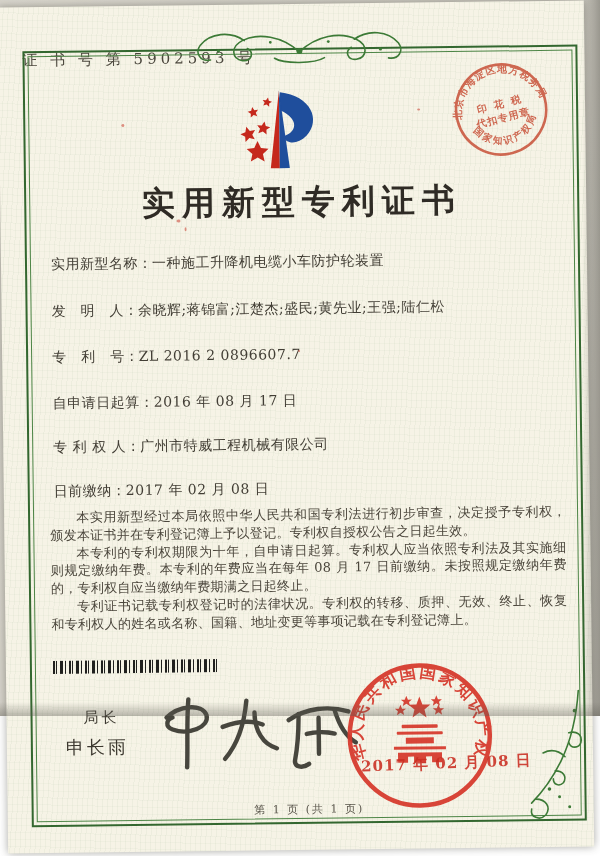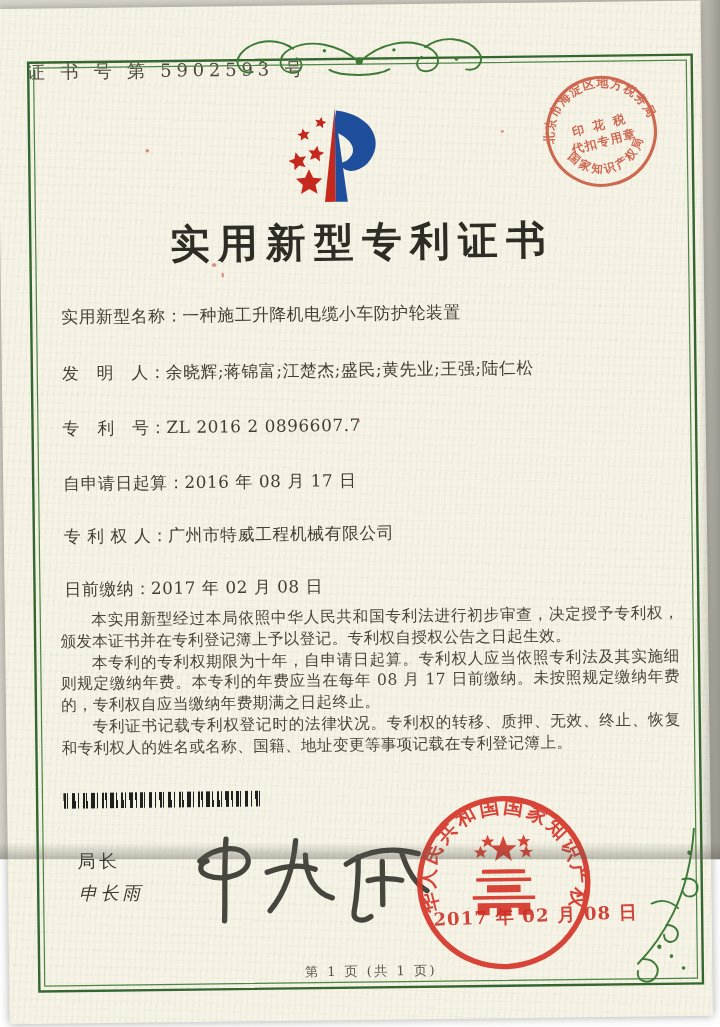--- a/index.html
+++ b/index.html
@@ -26,22 +26,22 @@
   .field{left:24px;font-size:14px;color:#423e35;white-space:nowrap;}
   .field .lbl{letter-spacing:.5px;}
   .field .val{letter-spacing:.5px;}
   .paras{left:20px;top:456px;width:516px;font-size:13px;line-height:17.8px;color:#4b463c;
     text-align:justify;}
   .paras p{margin:0;text-indent:2em;letter-spacing:.3px;}
   .barcode{left:21px;top:608px;width:167px;height:13px;
     background:repeating-linear-gradient(90deg,#20201e 0 2px,rgba(0,0,0,0) 2px 3px,
       #20201e 3px 4px,rgba(0,0,0,0) 4px 7px,#20201e 7px 10px,rgba(0,0,0,0) 10px 12px,
       #20201e 12px 13px,rgba(0,0,0,0) 13px 16px);}
-  .signer-title{left:32px;top:656px;font-size:15px;letter-spacing:3px;color:#3c382f;}
-  .signer-name{left:33px;top:683px;font-size:15px;letter-spacing:3px;color:#3c382f;font-style:italic;}
+  .signer-title{left:51px;top:656px;font-size:15px;letter-spacing:3px;color:#3c382f;}
+  .signer-name{left:33px;top:683px;font-size:18px;letter-spacing:3px;color:#3c382f;}
   .autograph{left:118px;top:636px;}
   .seal{left:312px;top:612px;opacity:.93;}
   .seal-date{left:328px;top:706px;font-size:15px;color:#ca2e22;letter-spacing:1px;
     opacity:.88;transform:rotate(-1.5deg);font-weight:600;}
   .tax-stamp{left:426px;top:12px;opacity:.85;transform:rotate(-14deg);}
   .footer{left:0;top:752px;width:100%;text-align:center;font-size:11px;color:#5a564c;
     letter-spacing:2px;}
   .orn-top{left:160px;top:-22px;}
   .orn-br{left:492px;top:640px;}
   .speck{position:absolute;border-radius:50%;background:rgba(200,60,45,.55);}

